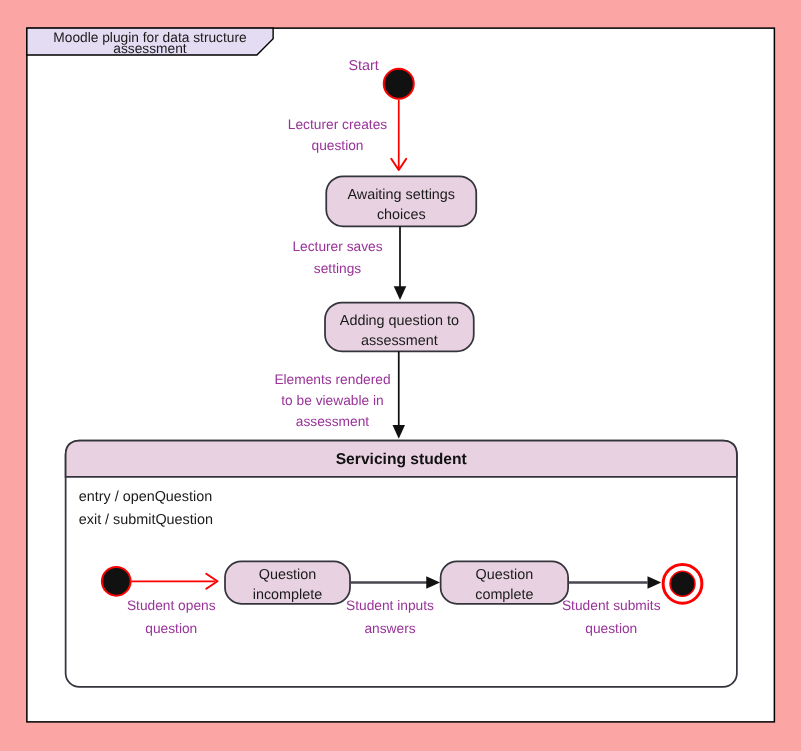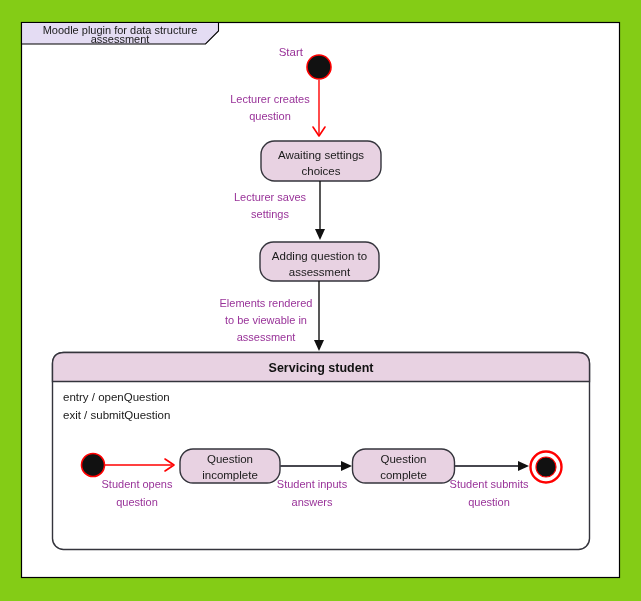--- a/index.html
+++ b/index.html
@@ -7,21 +7,21 @@
     padding: 0;
     background: #ffffff;
     width: 641px;
     height: 601px;
     font-family: "Liberation Sans", sans-serif;
   }
   .stage {
     position: relative;
     width: 641px;
     height: 601px;
-    background: #84cc16;
+    background: #fca5a5;
     overflow: hidden;
   }
   svg text {
     font-family: "Liberation Sans", sans-serif;
   }
   .frame-rect {
     fill: #ffffff;
     stroke: #000000;
     stroke-width: 1.2;
   }

